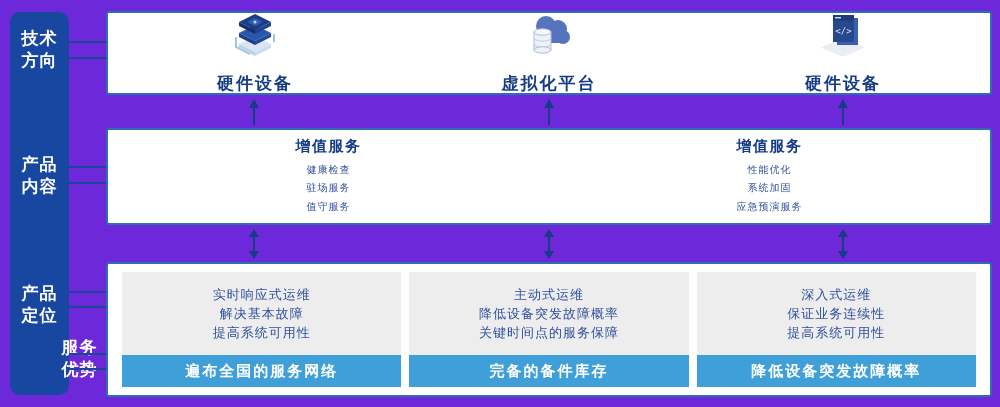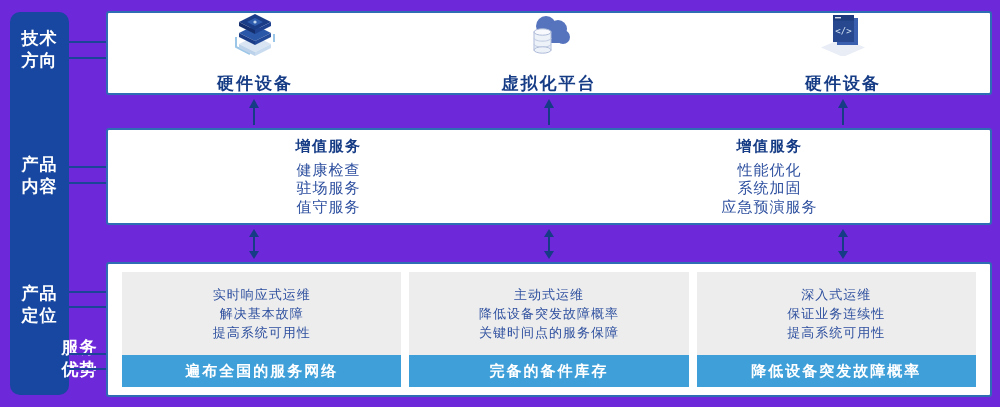--- a/index.html
+++ b/index.html
@@ -22,21 +22,21 @@
   .panel-top { top:11px; height:84px; }
   .panel-mid { top:128px; height:97px; }
   .panel-bot { top:262px; height:135px; }
 
   .row3 { display:flex; height:100%; }
   .col { flex:1; display:flex; flex-direction:column; align-items:center; justify-content:center; }
 
   .tech-label { font-size:17px; font-weight:bold; color:#163C86; letter-spacing:2px; margin-top:16px; }
 
   .svc-title { font-size:15px; font-weight:bold; color:#163C86; letter-spacing:1.5px; margin-bottom:5px; }
-  .svc-item  { font-size:15px; color:#2E509F; letter-spacing:1px; line-height:18.5px; text-align:left; }
+  .svc-item  { font-size:10px; color:#2E509F; letter-spacing:1px; line-height:18.5px; text-align:left; }
 
   .bot-inner { display:flex; gap:8px; height:100%; box-sizing:border-box; padding:8px 14px; }
   .bcol { flex:1; display:flex; flex-direction:column; }
   .gray-panel { flex:1; background:#EDEDED; display:flex; flex-direction:column;
                 align-items:center; justify-content:center;
                 color:#2E509F; font-size:13px; line-height:19px; letter-spacing:1px; text-align:center; }
   .adv-bar { height:32px; background:#3FA0D9; color:#ffffff;
              font-weight:bold; font-size:15px; letter-spacing:2px;
              display:flex; align-items:center; justify-content:center; }
 

